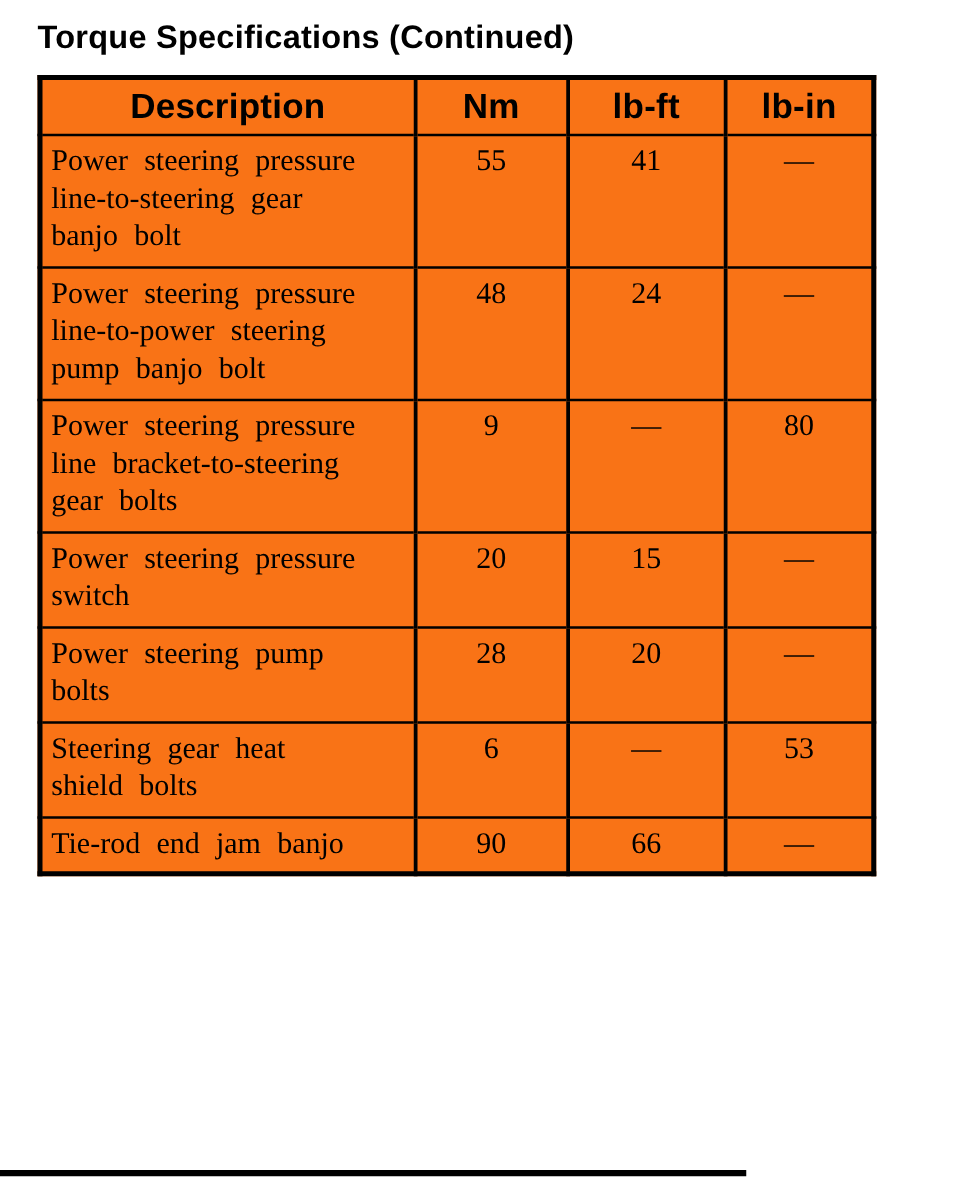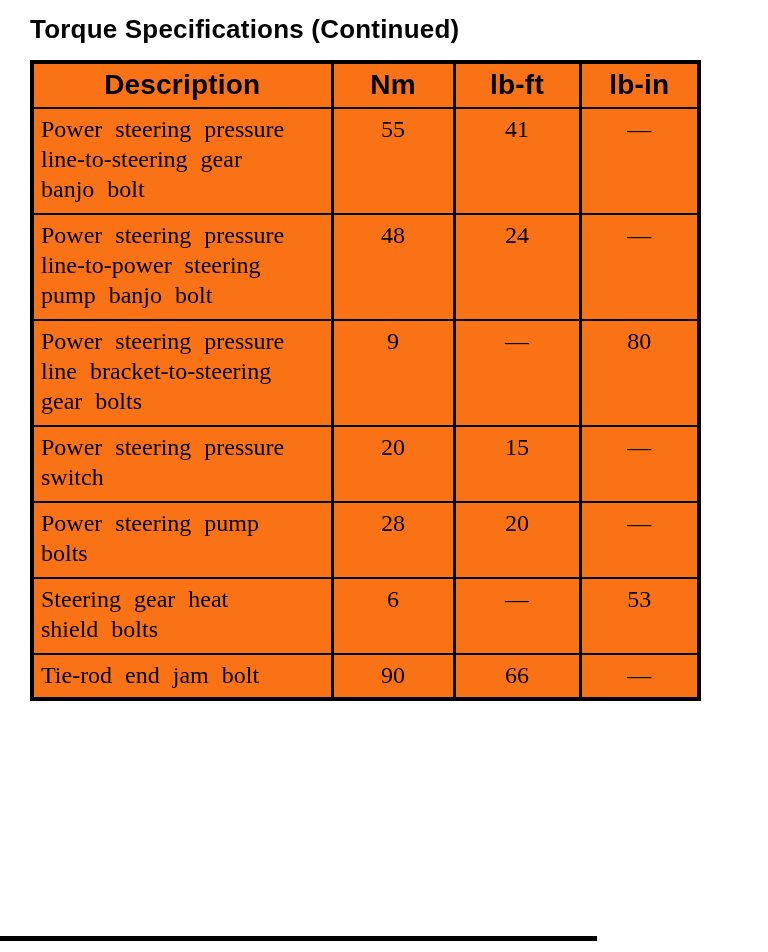--- a/index.html
+++ b/index.html
@@ -148,21 +148,21 @@
     <td class="num-cell">—</td>
   </tr>
         <tr>
     <td class="desc-cell">Steering gear heat
 shield bolts</td>
     <td class="num-cell">6</td>
     <td class="num-cell">—</td>
     <td class="num-cell">53</td>
   </tr>
         <tr>
-    <td class="desc-cell single-line">Tie-rod end jam bolt</td>
+    <td class="desc-cell single-line">Tie-rod end jam banjo</td>
     <td class="num-cell single-line">90</td>
     <td class="num-cell single-line">66</td>
     <td class="num-cell single-line">—</td>
   </tr>
       </tbody>
   </table>
 </div>
 
 <div class="footnote-rule"></div>
 

